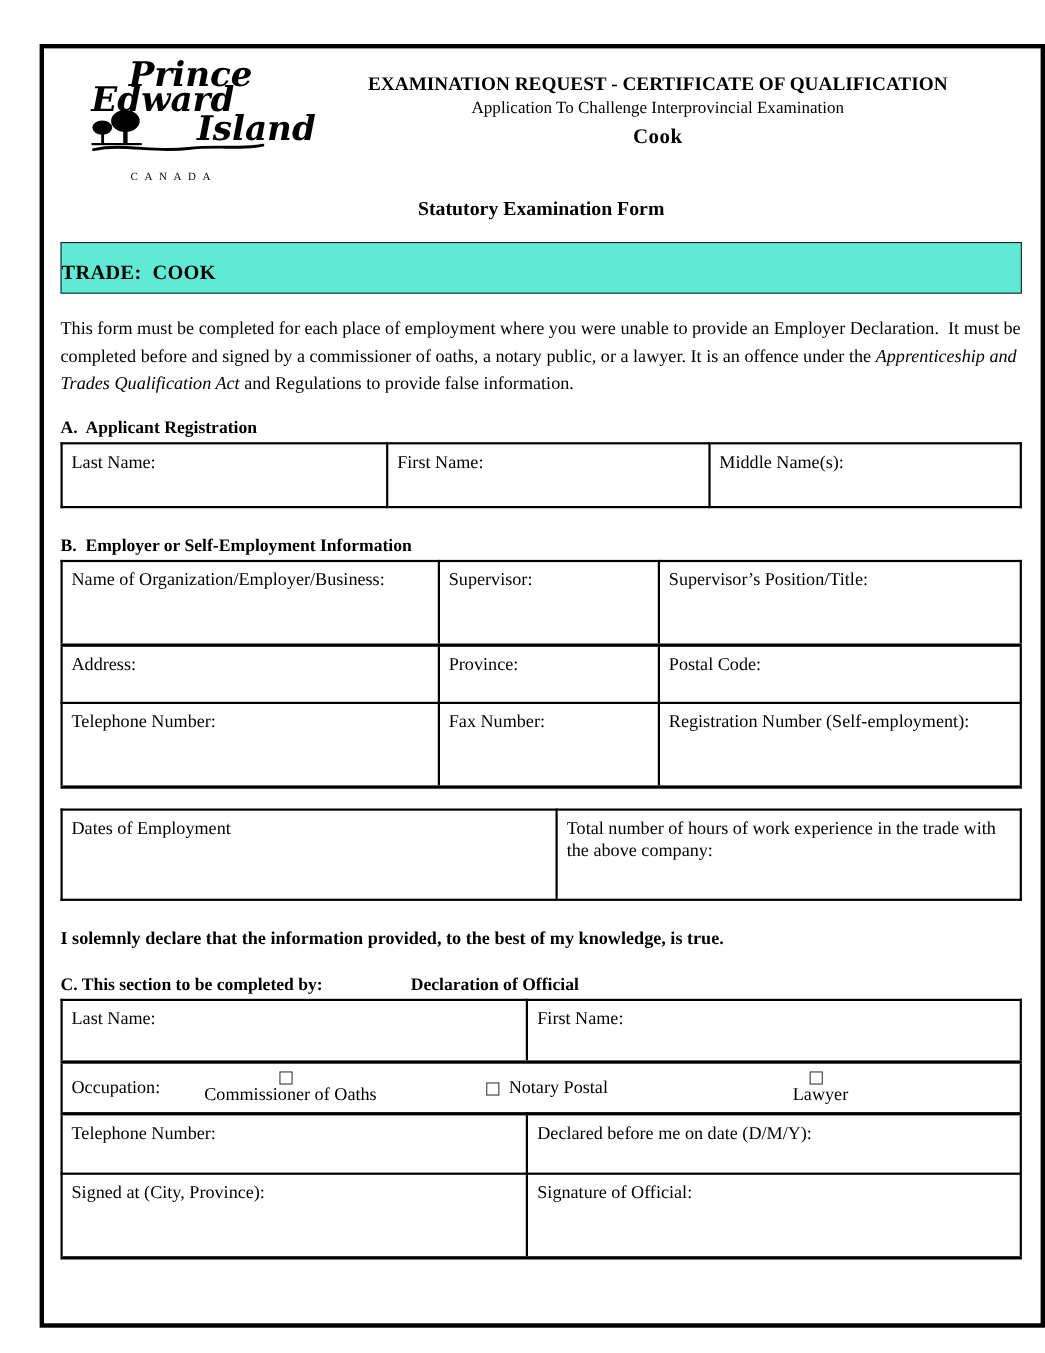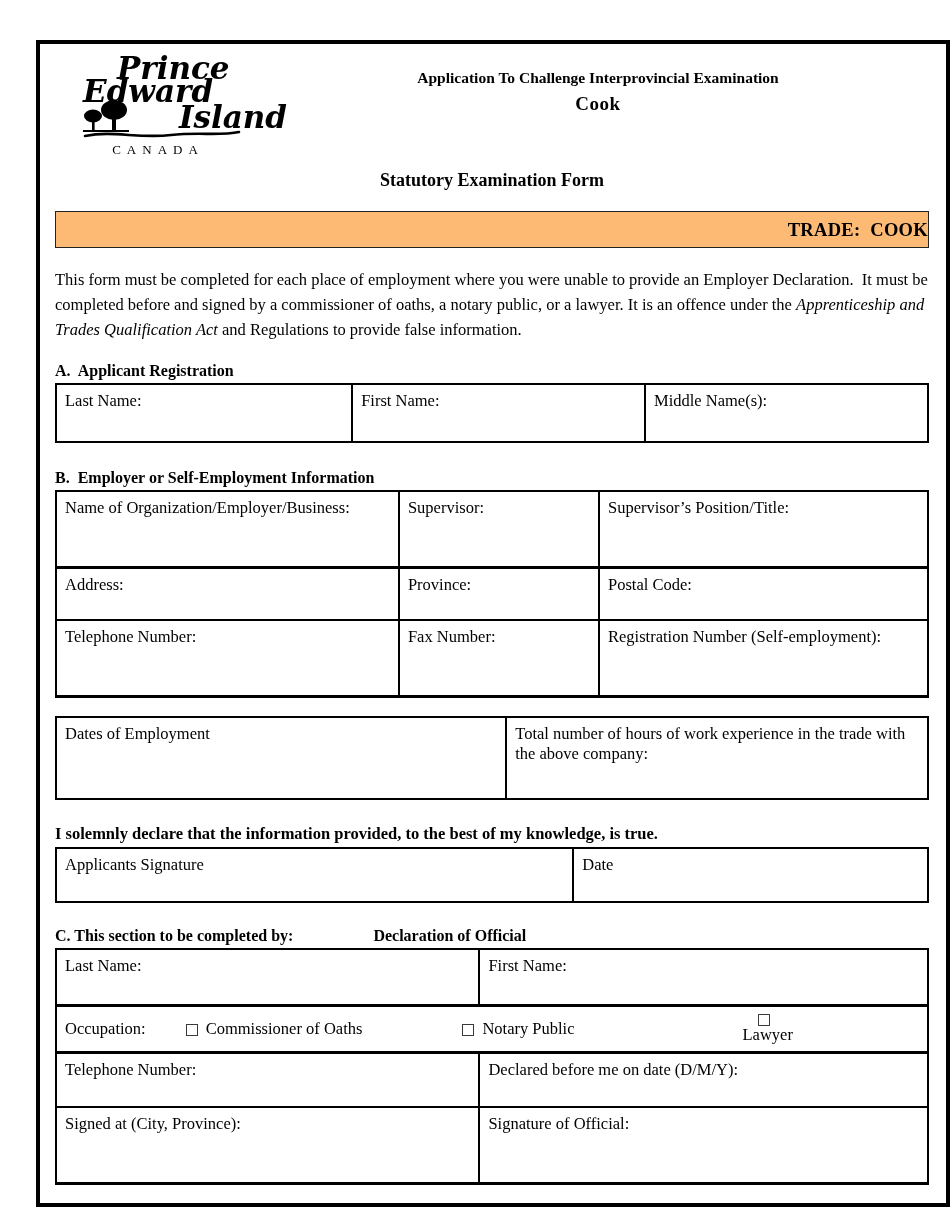--- a/index.html
+++ b/index.html
@@ -15,31 +15,31 @@
   
   .header-row{display:flex;margin-top:12px;}
   .logo{width:212px;flex:0 0 auto;padding-left:28px;box-sizing:border-box;min-height:102px;}
   .logo-script{font-family:"DejaVu Serif",serif;font-style:italic;font-weight:bold;line-height:0.82;}
   .logo-l1{font-size:31px;margin-left:34px;}
   .logo-l2{font-size:31px;margin-left:0px;margin-top:-2px;}
   .logo-l3row{display:flex;align-items:flex-end;margin-top:-6px;gap:48px;}
   .logo-l3{font-size:31px;margin-left:2px;}
   .logo-trees{flex:0 0 auto;margin-bottom:-2px;}
   .logo-wave{display:block;margin-top:-2px;}
-  .logo-country{font-style:normal;font-weight:normal;font-size:13px;letter-spacing:6px;text-align:center;margin-top:2px;width:150px;}
+  .logo-country{font-style:normal;font-weight:normal;font-size:10px;letter-spacing:6px;text-align:center;margin-top:16px;width:150px;}
   .header-text{flex:1;text-align:center;padding-top:10px;}
   .h-title{font-weight:bold;font-size:17.5px;}
-  .h-subtitle{font-weight:bold;font-size:15.5px;margin-top:3px;}
+  .h-subtitle{font-weight:normal;font-size:15.5px;margin-top:3px;}
   .h-trade{font-weight:bold;font-size:19px;margin-top:6px;letter-spacing:0.5px;}
   .form-title{text-align:center;font-weight:bold;font-size:18px;margin-top:12px;}
   
   .trade-banner{
-    margin-top:20px;border:1.5px solid #222;background:#fdba74;
-    text-align:right;font-weight:bold;font-size:18.5px;
-    padding:8px 0 6px 0;white-space:pre-wrap;letter-spacing:0.3px;
+    margin-top:20px;border:1.5px solid #222;background:#5eead4;
+    text-align:left;font-weight:bold;font-size:18.5px;
+    padding:18px 0 6px 0;white-space:pre-wrap;letter-spacing:0.3px;
   }
   
   .intro{font-size:16.5px;line-height:25px;margin-top:19px;white-space:pre-wrap;}
   .intro .it{font-style:italic;}
   
   .sec-heading{font-weight:bold;font-size:16px;white-space:pre-wrap;}
   .head-a{margin-top:20px;}
   .head-b{margin-top:26px;}
   .head-c{margin-top:24px;}
   .head-c .right{margin-left:80px;}
@@ -57,21 +57,21 @@
   .tC .r1 td{height:42px;border-bottom-width:3px;}
   .tC .r2 td{height:20px;border-bottom-width:3px;}
   .tC .r3 td{height:40px;}
   .tC .r4 td{height:62px;border-bottom-width:3px;margin-left:10px;}
   .occ-row{display:flex;align-items:center;font-size:16.5px;}
   .cb{
     display:inline-block;width:10px;height:10px;border:1.5px solid #3a3a3a;
     margin-right:8px;position:relative;top:1px;flex:0 0 auto;background:#fff;
   }
   .occ-opt{display:flex;align-items:center;}
-  .g1{margin-left:40px;}
+  .g1{margin-left:40px;flex-direction:column;}
   .g2{margin-left:100px;}
   .g3{margin-left:168px;flex-direction:column;}
   .declare{font-weight:bold;font-size:16.5px;margin-top:24px;}
   .mt18{margin-top:18px;}
 </style>
 </head>
 <body>
 
 <div class="frame">
 
@@ -90,20 +90,21 @@
           </svg>
           <div class="logo-l3">Island</div>
         </div>
       </div>
       <svg class="logo-wave" width="158" height="11" viewBox="0 0 158 11">
         <path d="M2 7 C 30 1, 55 10, 88 6 C 115 3, 138 7, 156 3" stroke="#000" stroke-width="2.6" fill="none" stroke-linecap="round"></path>
       </svg>
       <div class="logo-country">CANADA</div>
     </div>
     <div class="header-text">
+      <div class="h-title">EXAMINATION REQUEST - CERTIFICATE OF QUALIFICATION</div>
       <div class="h-subtitle">Application To Challenge Interprovincial Examination</div>
       <div class="h-trade">Cook</div>
     </div>
   </div>
 
   <div class="form-title">Statutory Examination Form</div>
 
   <div class="trade-banner">TRADE:  COOK</div>
 
   <div class="intro"><span>This form must be completed for each place of employment where you were unable to provide an Employer Declaration.  It must be completed before and signed by a commissioner of oaths, a notary public, or a lawyer. It is an offence under the </span><span class="it">Apprenticeship and Trades Qualification Act</span><span> and Regulations to provide false information.</span></div>
@@ -143,47 +144,39 @@
   <table class="tDates mt18">
     <tbody>
         <tr>
       <td style="width:51.7%"><span>Dates of Employment</span></td>
       <td style="width:48.3%"><span>Total number of hours of work experience in the trade with the above company:</span></td>
     </tr>
   </tbody>
     </table>
 
   <div class="declare">I solemnly declare that the information provided, to the best of my knowledge, is true.</div>
-  <table class="tSig">
-    <tbody>
-        <tr>
-      <td style="width:59.7%"><span>Applicants Signature</span></td>
-      <td style="width:40.3%"><span>Date</span></td>
-    </tr>
-  </tbody>
-    </table>
 
   <div class="sec-heading head-c"><span>C. This section to be completed by:</span><span class="right">Declaration of Official</span></div>
   <table class="tC">
     <tbody>
         <tr class="r1">
       <td style="width:48.5%"><span>Last Name:</span></td>
       <td style="width:51.5%"><span>First Name:</span></td>
     </tr>
     <tr class="r2">
       <td colspan="2">
         <div class="occ-row">
           <span>Occupation:</span>
           <span class="occ-opt g1">
                 <span class="cb"></span>
                 <span>Commissioner of Oaths</span>
               </span>
           <span class="occ-opt g2">
                 <span class="cb"></span>
-                <span>Notary Public</span>
+                <span>Notary Postal</span>
               </span>
           <span class="occ-opt g3">
                 <span class="cb"></span>
                 <span>Lawyer</span>
               </span>
         </div>
       </td>
     </tr>
     <tr class="r3">
       <td><span>Telephone Number:</span></td>

